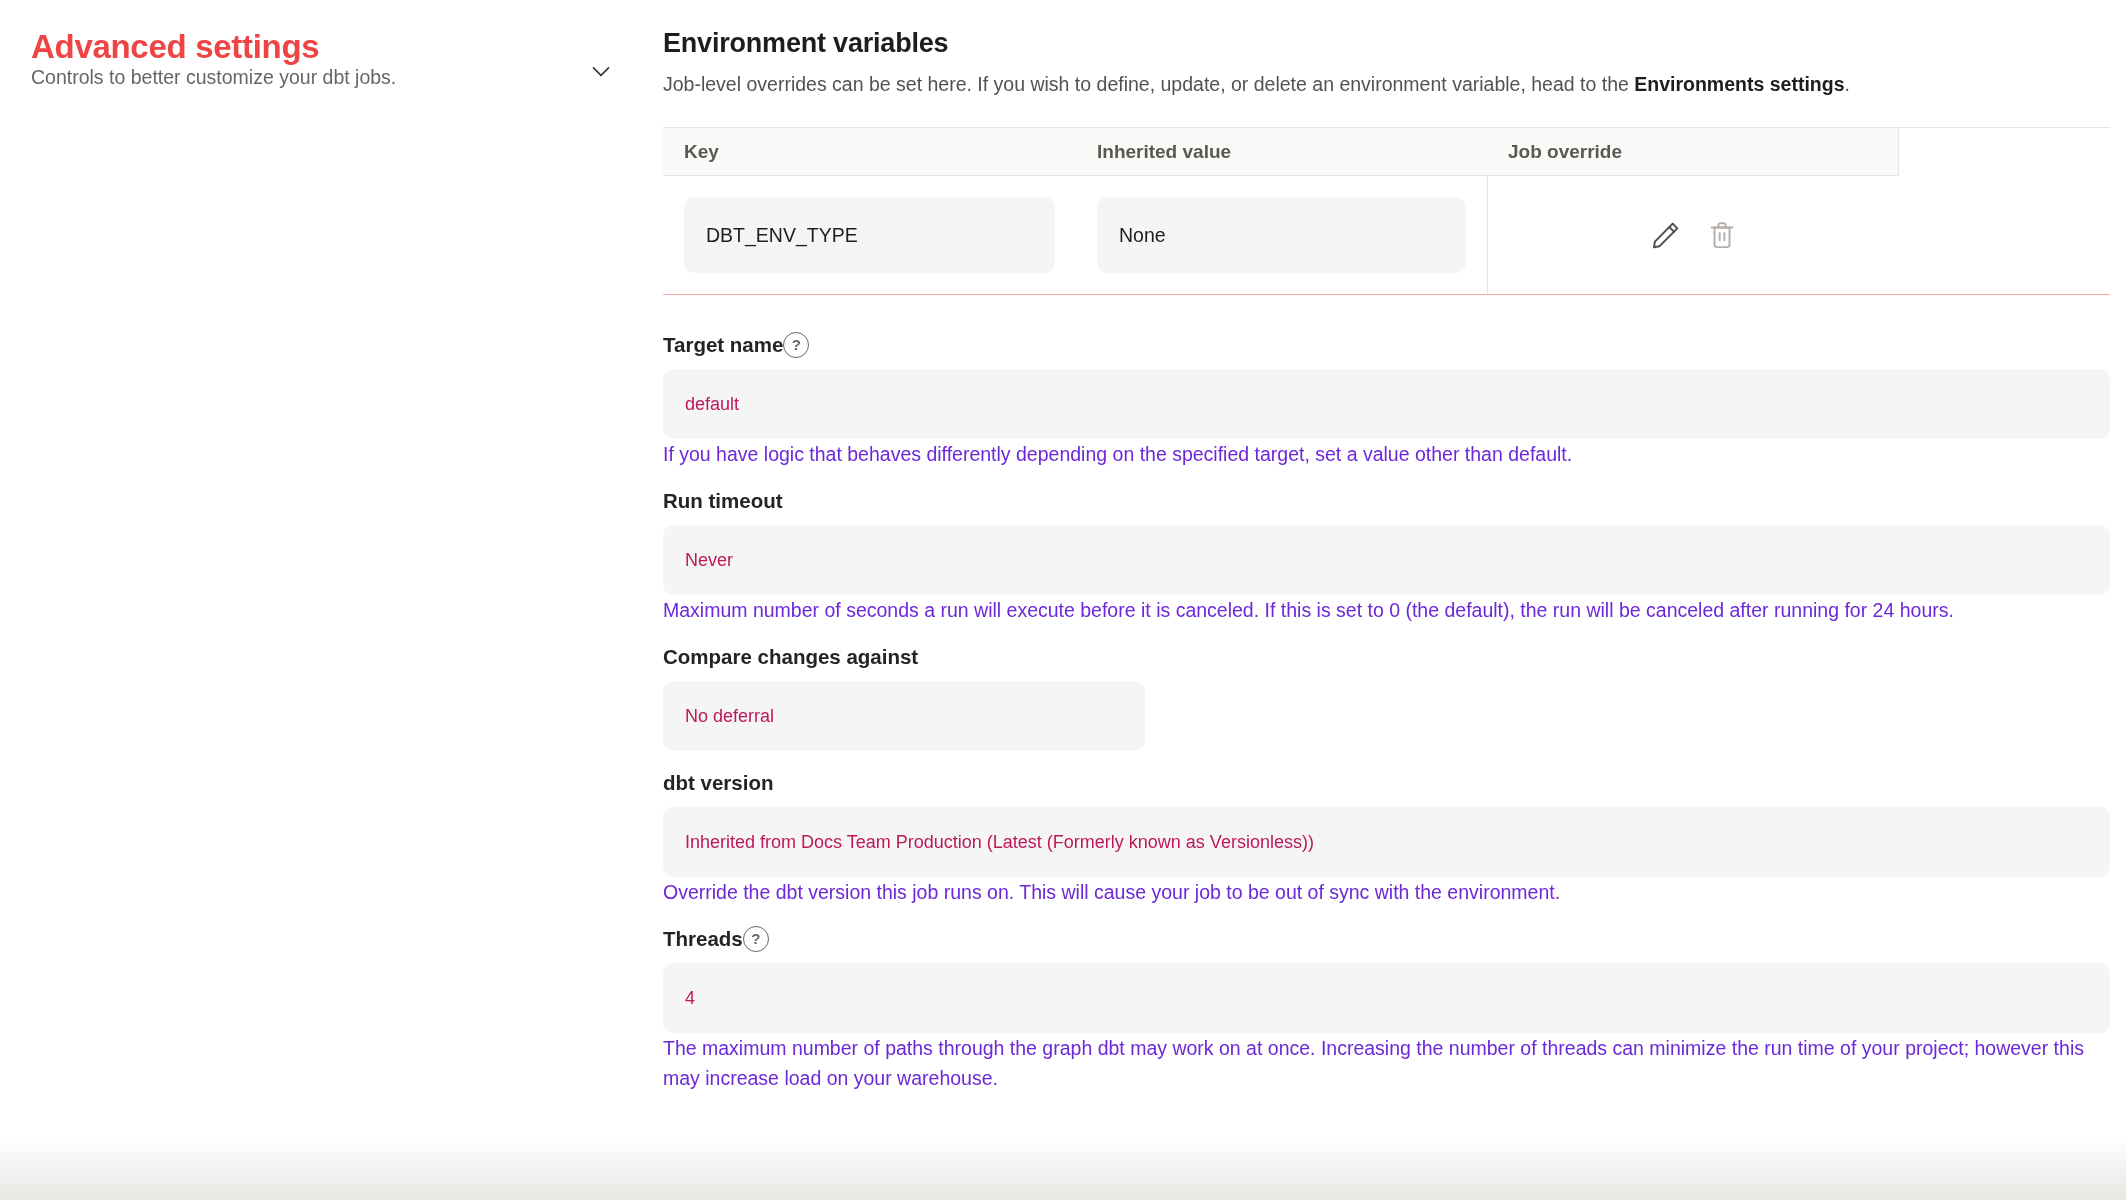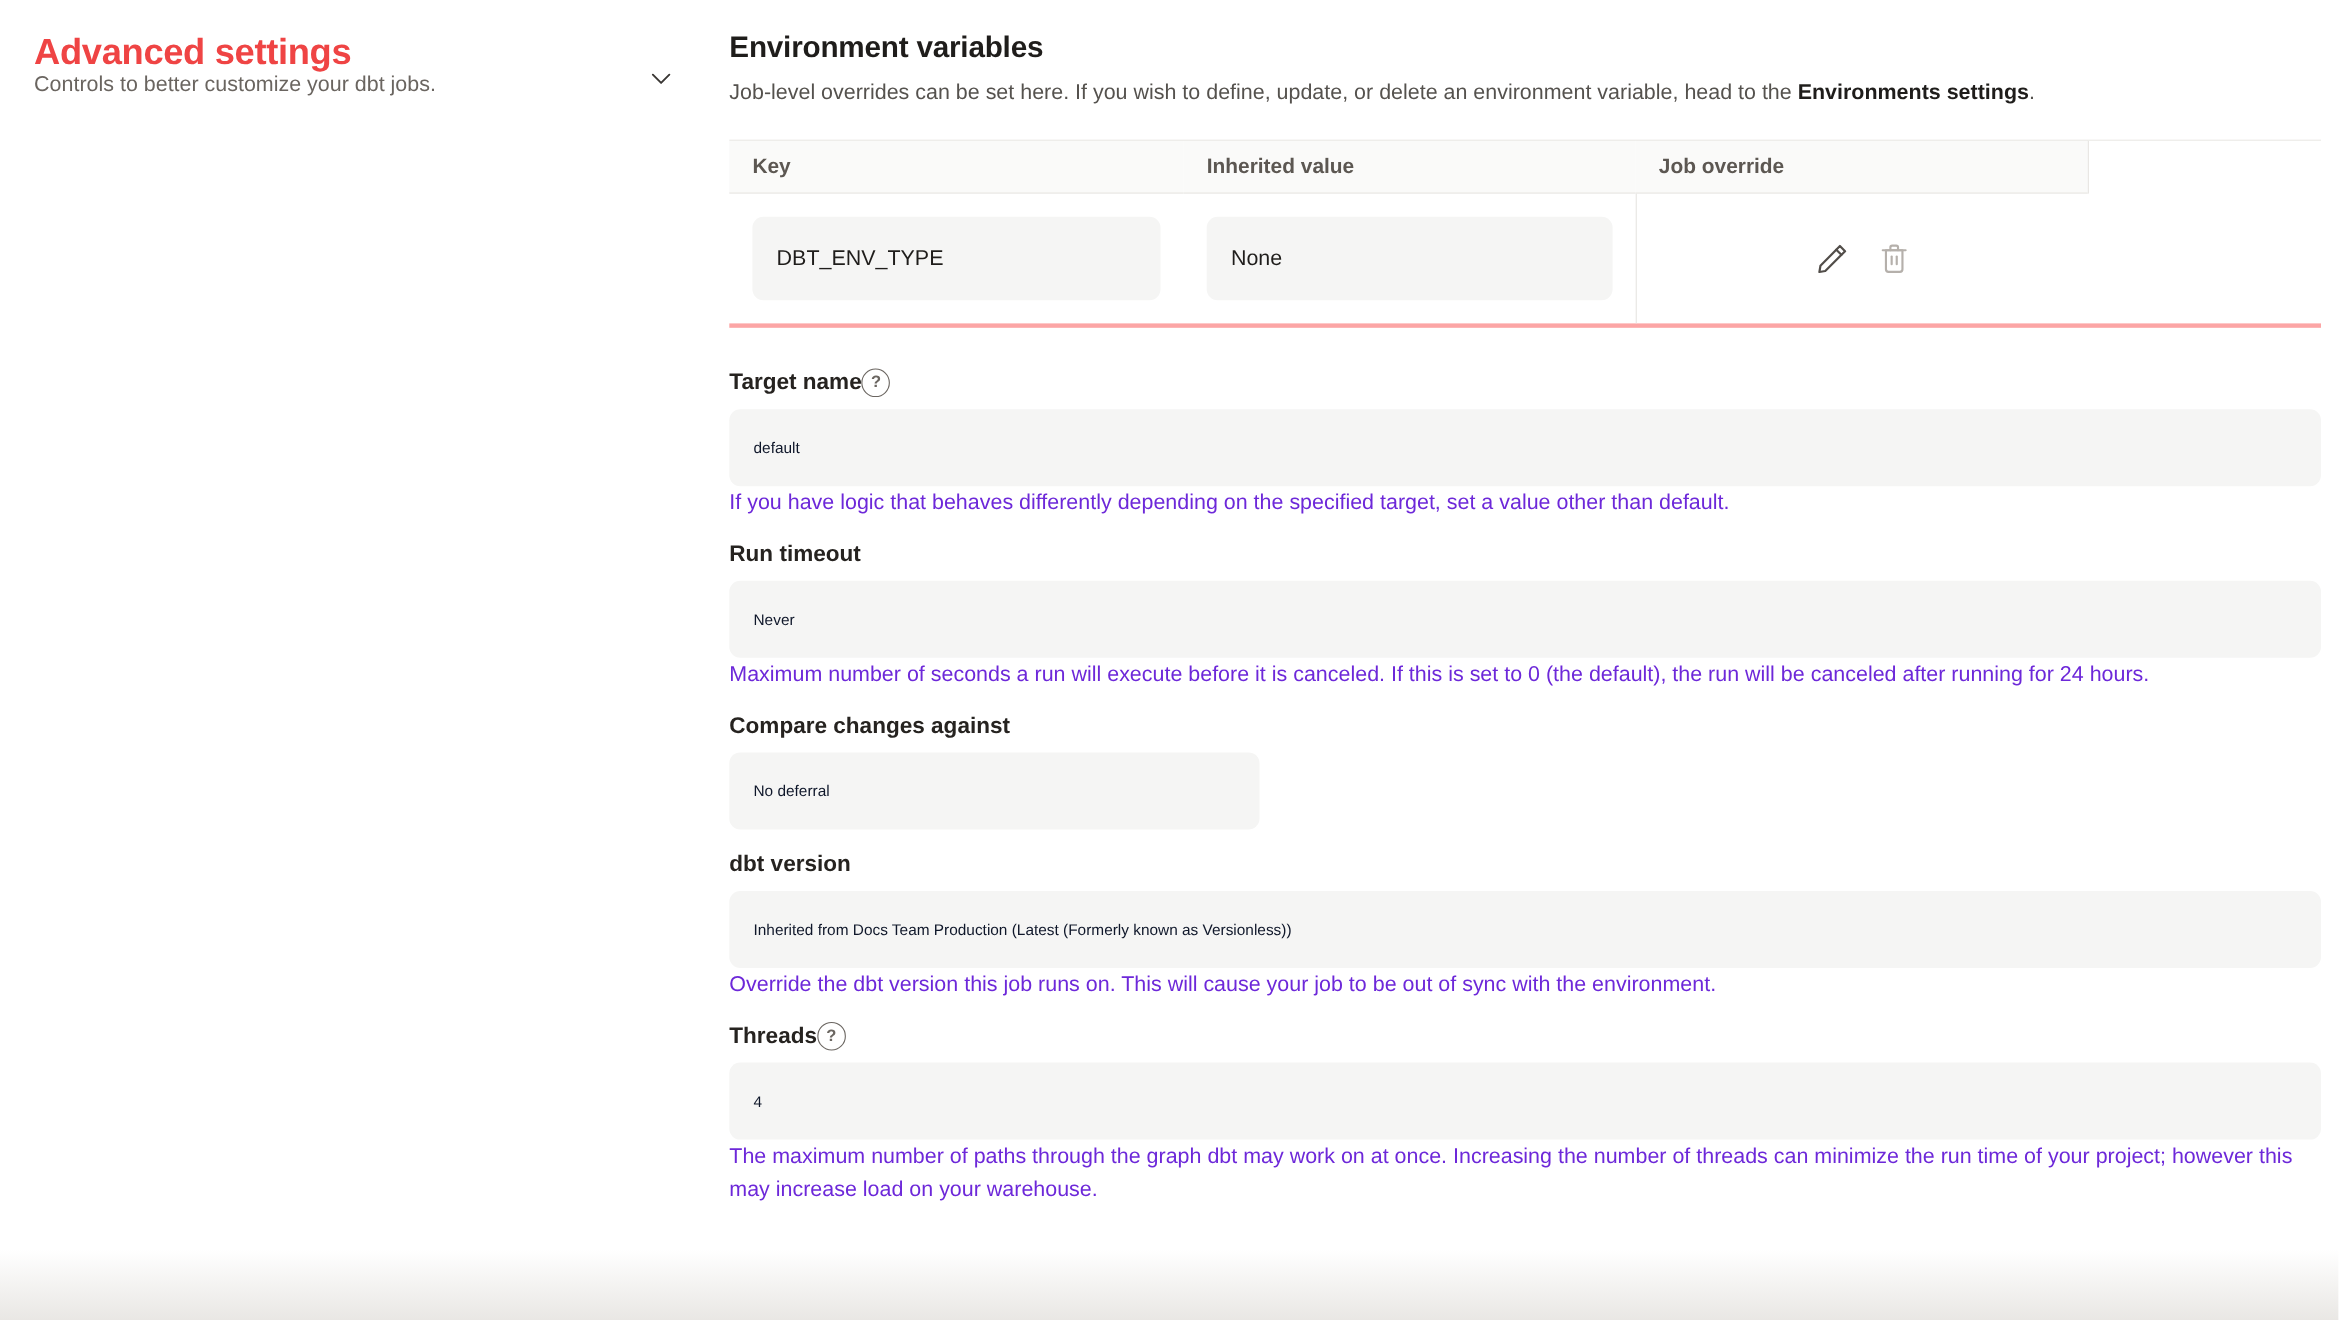--- a/index.html
+++ b/index.html
@@ -16,21 +16,21 @@
                   background:none; border:none; color:#3a3734; }
 
   
   .right-col { position:absolute; left:663px; top:0; width:1447px; }
   .section-heading { margin-top:28px; font-size:27px; font-weight:700; letter-spacing:-0.2px; color:#1f1d1b; }
   .section-desc { margin-top:12px; font-size:19.5px; line-height:26px; color:#55524e; }
   .section-desc a { color:#1f1d1b; font-weight:700; text-underline-offset:4px; cursor:pointer; }
 
   
   .env-table { margin-top:30px; display:grid; grid-template-columns:413px 411px 411px 1fr;
-               border-top:1px solid #e7e5e2; border-bottom:4px solid #fca5a5; }
+               border-top:1px solid #e7e5e2; border-bottom:1px solid #fca5a5; }
   .th { height:48px; background:#fafaf9; border-bottom:1px solid #e7e5e2;
         display:flex; align-items:center; padding-left:21px;
         font-size:19px; font-weight:600; color:#5c5752; }
   .th.actions-h { background:#ffffff; border-bottom:none; border-left:1px solid #e7e5e2; }
   .td { padding:21px; display:flex; align-items:center;justify-content:flex-end; }
   .td .pill { width:100%; height:76px; background:#f5f5f4; border-radius:10px;
               display:flex; align-items:center; padding:0 22px;
               font-size:19.5px; color:#1f1d1b; }
   .td.actions-c { border-left:1px solid #e7e5e2; padding:0; display:flex;
                   align-items:center; justify-content:center; gap:26px; }
@@ -41,21 +41,21 @@
   
   .field { margin-top:18px; }
   .field.first { margin-top:36px; }
   .field-label { display:flex; align-items:center; gap:0;
                  font-size:20.5px; font-weight:700; color:#262320; line-height:28px; }
   .help-icon { width:26px; height:26px; border:1.6px solid #6b6661; border-radius:50%;
                display:inline-flex; align-items:center; justify-content:center;
                font-size:15px; font-weight:700; color:#6b6661; cursor:pointer; }
   .field-input { margin-top:10px; height:70px; background:#f5f5f4; border-radius:10px;
                  display:flex; align-items:center; padding:0 22px;
-                 font-size:14px; color:#0f172a; cursor:pointer; }
+                 font-size:18px; color:#be185d; cursor:pointer; }
   .field-input.narrow { width:482px; }
   .field-helper { margin-top:0; font-size:19.5px; line-height:30px; color:#6d28d9; }
 
   
   .scroll-fade { position:absolute; left:0; bottom:0; width:2126px; height:64px;
                  background:linear-gradient(to bottom, rgba(234,232,229,0) 0%, #e9e7e4 100%);
                  pointer-events:none; }
   svg { display:block; }
 </style>
 </head>

